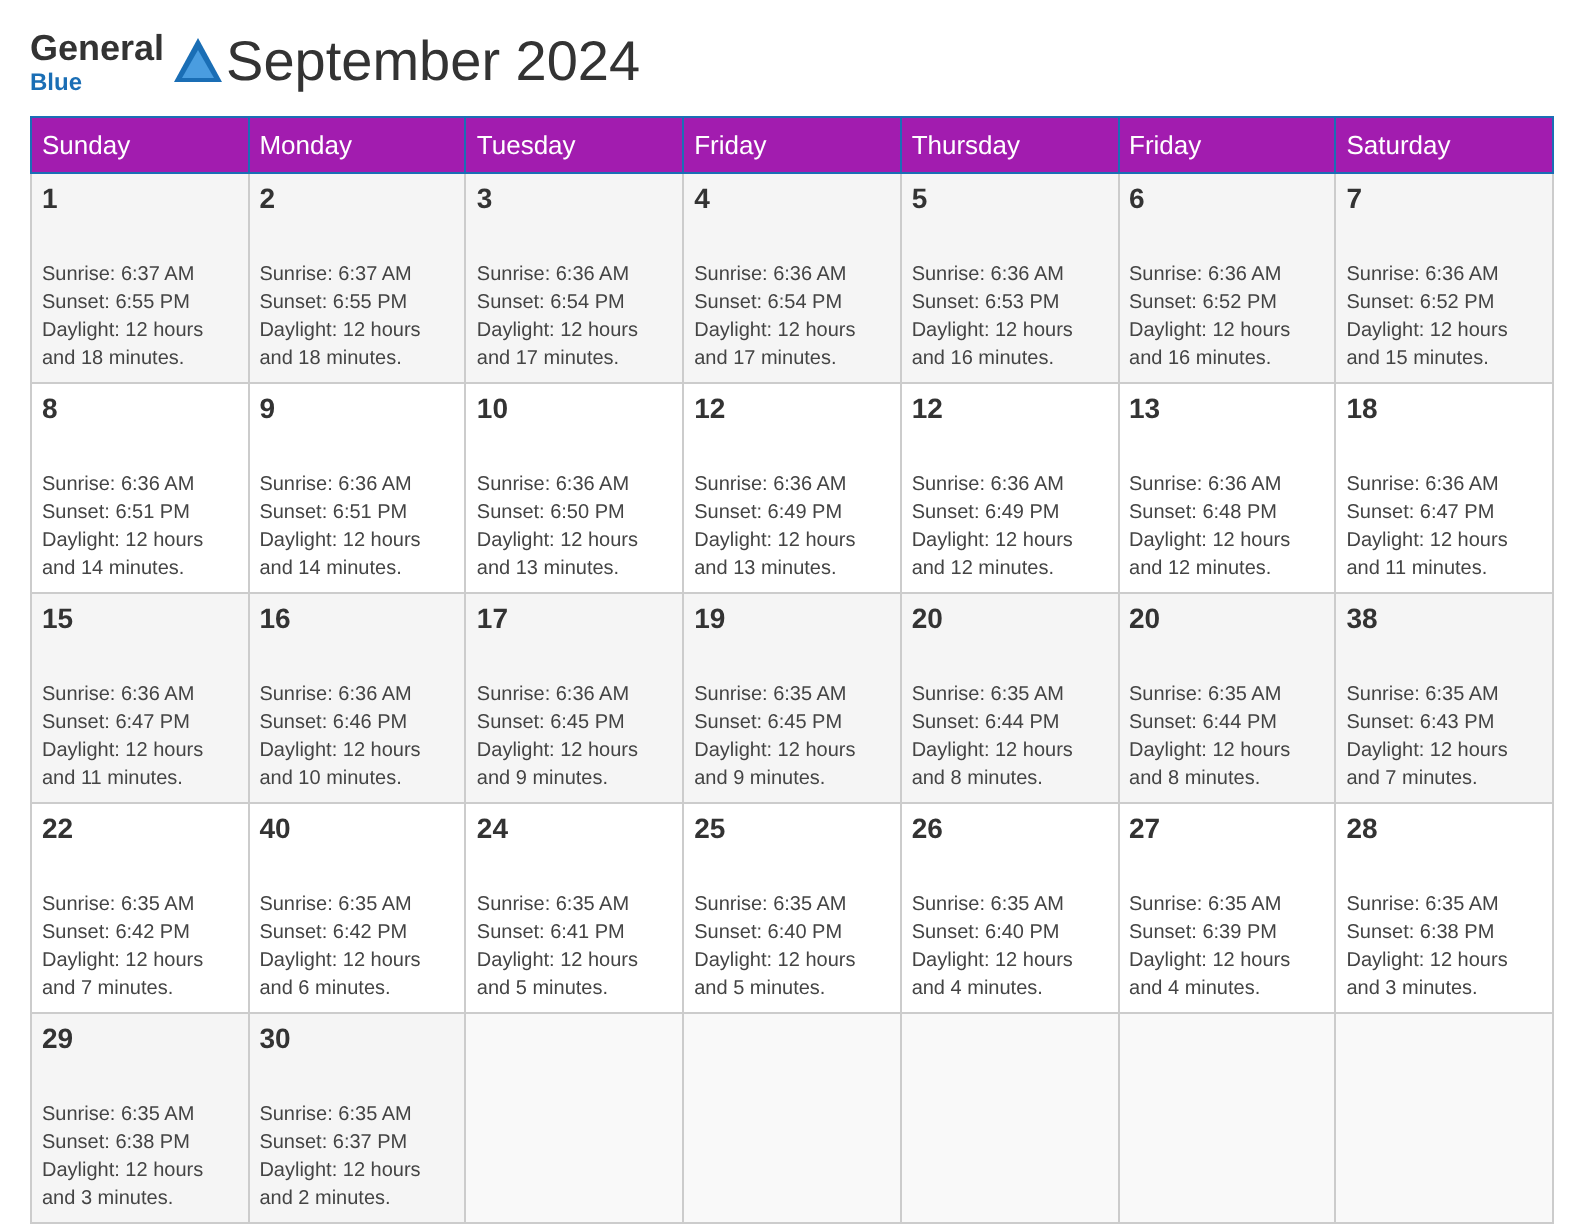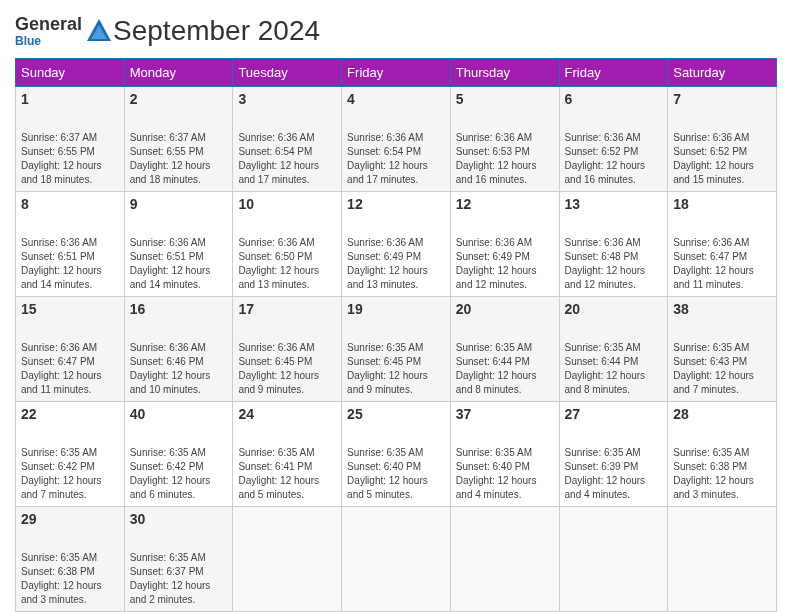--- a/index.html
+++ b/index.html
@@ -304,21 +304,21 @@
 and 5 minutes.</div>
         </td>
         <td>
           <span class="day-number">25</span>
           <div class="day-content" style="white-space: pre-line;">Sunrise: 6:35 AM
 Sunset: 6:40 PM
 Daylight: 12 hours
 and 5 minutes.</div>
         </td>
         <td>
-          <span class="day-number">37</span>
+          <span class="day-number">26</span>
           <div class="day-content" style="white-space: pre-line;">Sunrise: 6:35 AM
 Sunset: 6:40 PM
 Daylight: 12 hours
 and 4 minutes.</div>
         </td>
         <td>
           <span class="day-number">27</span>
           <div class="day-content" style="white-space: pre-line;">Sunrise: 6:35 AM
 Sunset: 6:39 PM
 Daylight: 12 hours

